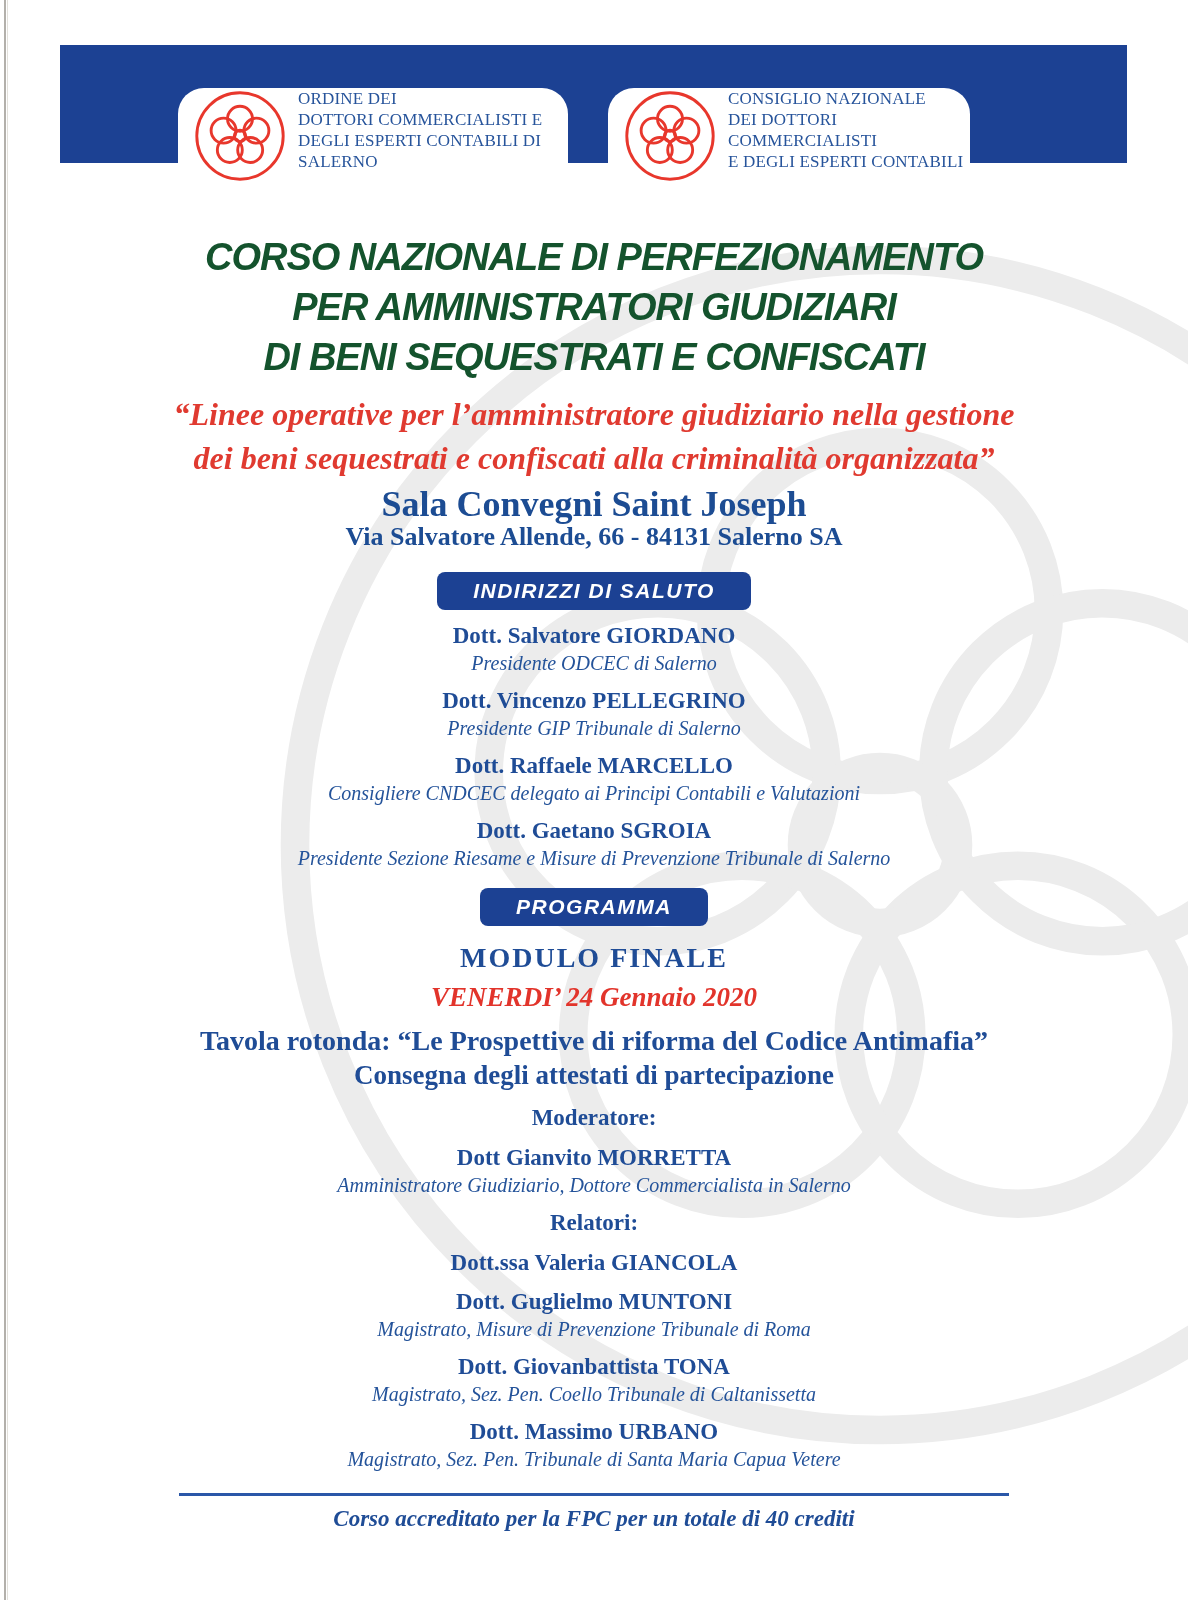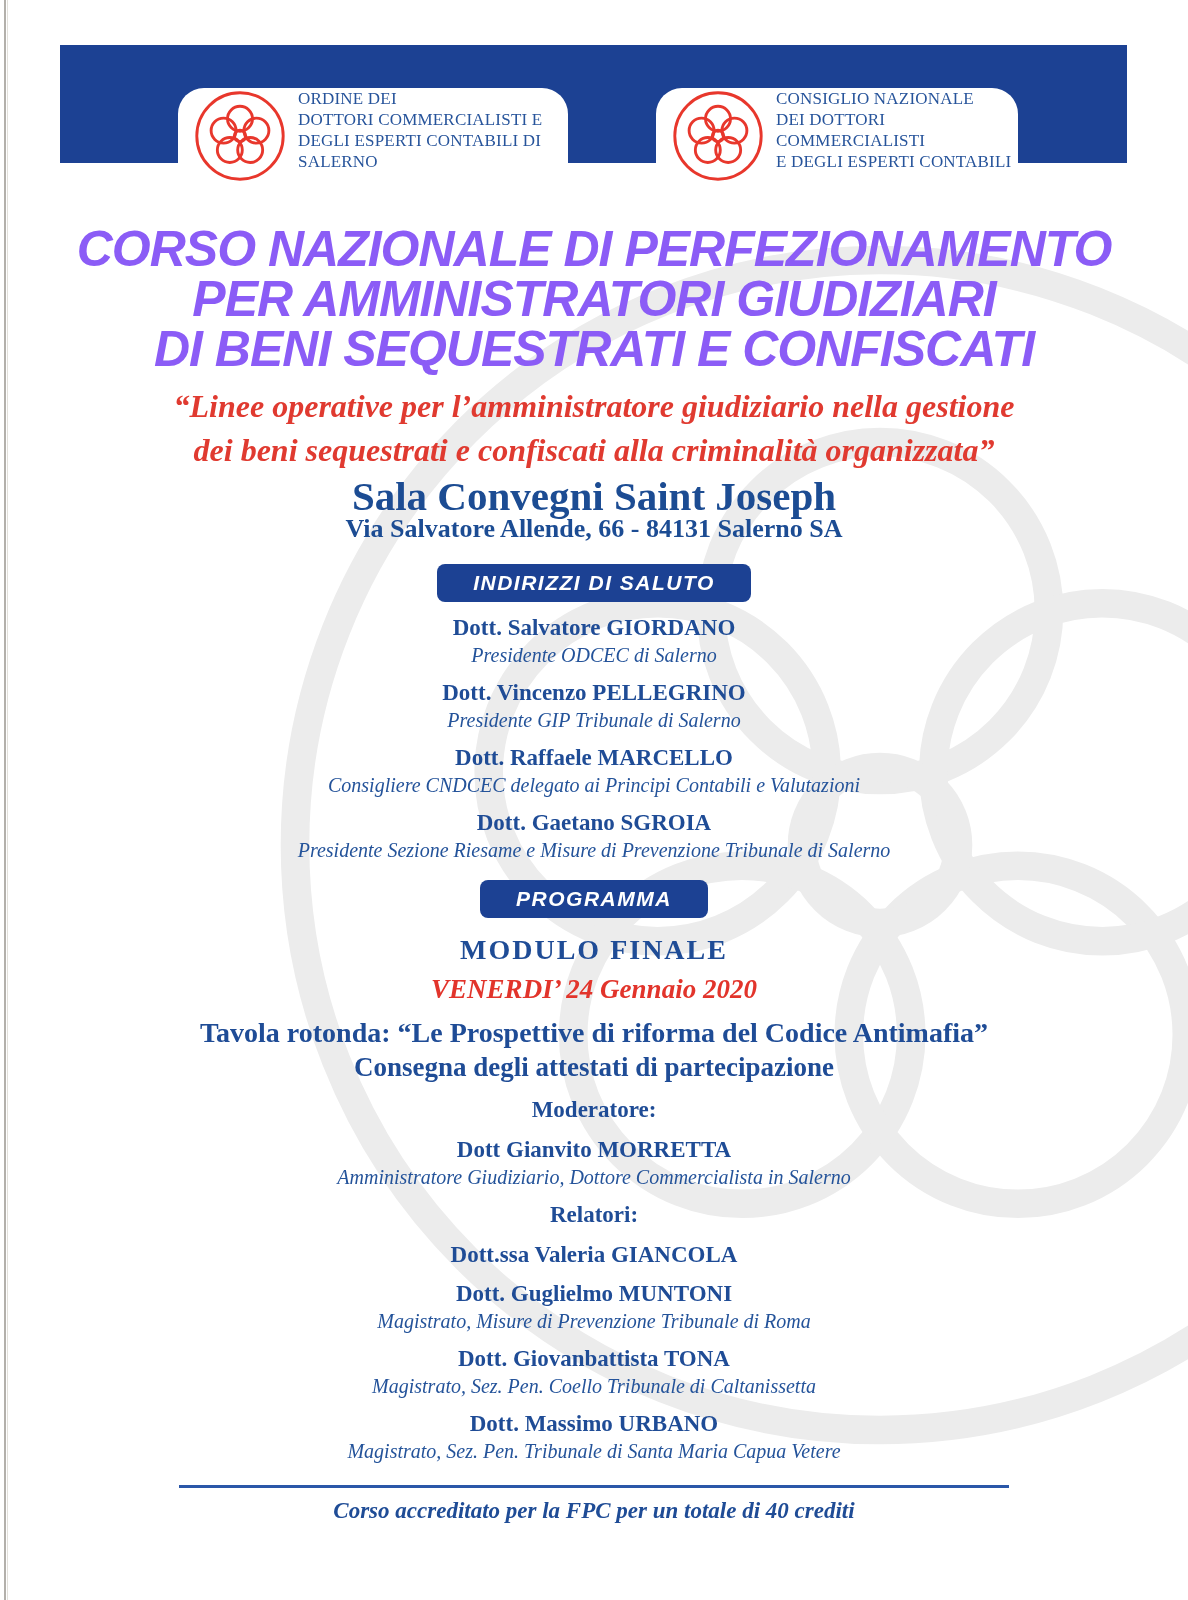--- a/index.html
+++ b/index.html
@@ -11,32 +11,32 @@
   .edge-line2{position:absolute;left:7px;top:0;width:1px;height:100%;background:#e2e0db;}
 
   
   .watermark{position:absolute;left:230px;top:195px;width:1300px;height:1300px;color:#ececec;stroke-width:2.2;z-index:0;}
 
   
   .header-bar{position:absolute;left:60px;top:45px;width:1067px;height:118px;background:#1c4193;z-index:1;}
   .org-card{position:absolute;top:88px;height:122px;background:#ffffff;border-radius:26px;display:flex;z-index:2;}
   .org-card .logo{flex:0 0 auto;margin:0 10px 0 14px;color:#e8372c;stroke-width:3;}
   .org-left{left:178px;width:390px;}
-  .org-right{left:656px;width:362px;}
+  .org-right{left:608px;width:362px;}
   .org-text{font-size:17px;line-height:21px;color:#27549b;letter-spacing:0.2px;}
 
   
   .content{position:relative;z-index:1;padding-top:224px;text-align:center;}
 
-  .title{margin:0;font-family:"Liberation Sans",sans-serif;font-weight:bold;font-style:italic;
-    font-size:50px;line-height:50px;letter-spacing:-1px;color:#8b5cf6;}
+  .title{margin:8px;font-family:"Liberation Sans",sans-serif;font-weight:bold;font-style:italic;
+    font-size:38px;line-height:50px;letter-spacing:-1px;color:#14532d;}
 
   .subtitle{margin-top:10px;font-style:italic;font-weight:bold;font-size:32px;line-height:44px;color:#e03a30;}
 
-  .venue-name{margin-top:6px;font-weight:bold;font-size:41px;line-height:36px;color:#1c4c93;}
+  .venue-name{margin-top:6px;font-weight:bold;font-size:36px;line-height:36px;color:#1c4c93;}
   .venue-addr{font-weight:bold;font-size:26px;line-height:30px;color:#1c4c93;}
 
   .badge{display:inline-block;margin-top:20px;background:#1c4193;color:#ffffff;
     font-family:"Liberation Sans",sans-serif;font-weight:bold;font-style:italic;
     font-size:21px;line-height:22px;letter-spacing:1.5px;padding:8px 36px;border-radius:8px;}
   .badge-prog{margin-top:18px;}
 
   .person-name{margin-top:12px;font-weight:bold;font-size:23px;line-height:27px;color:#1f4c96;}
   .person-role{margin-top:2px;font-style:italic;font-size:20px;line-height:24px;color:#24539a;}
 

